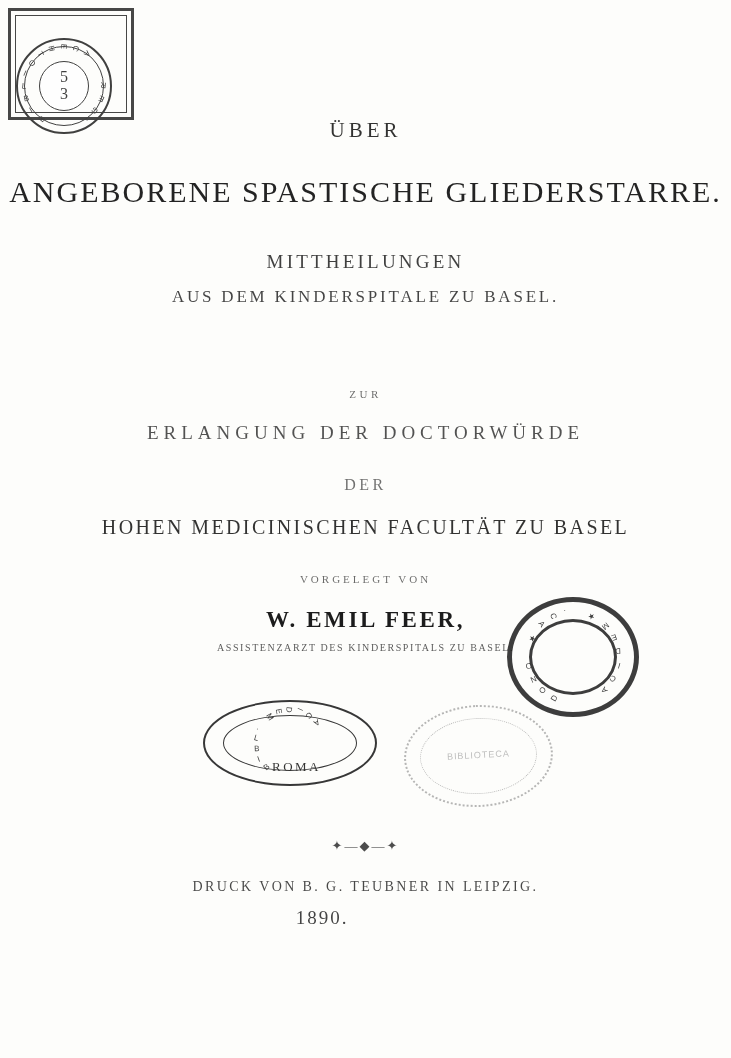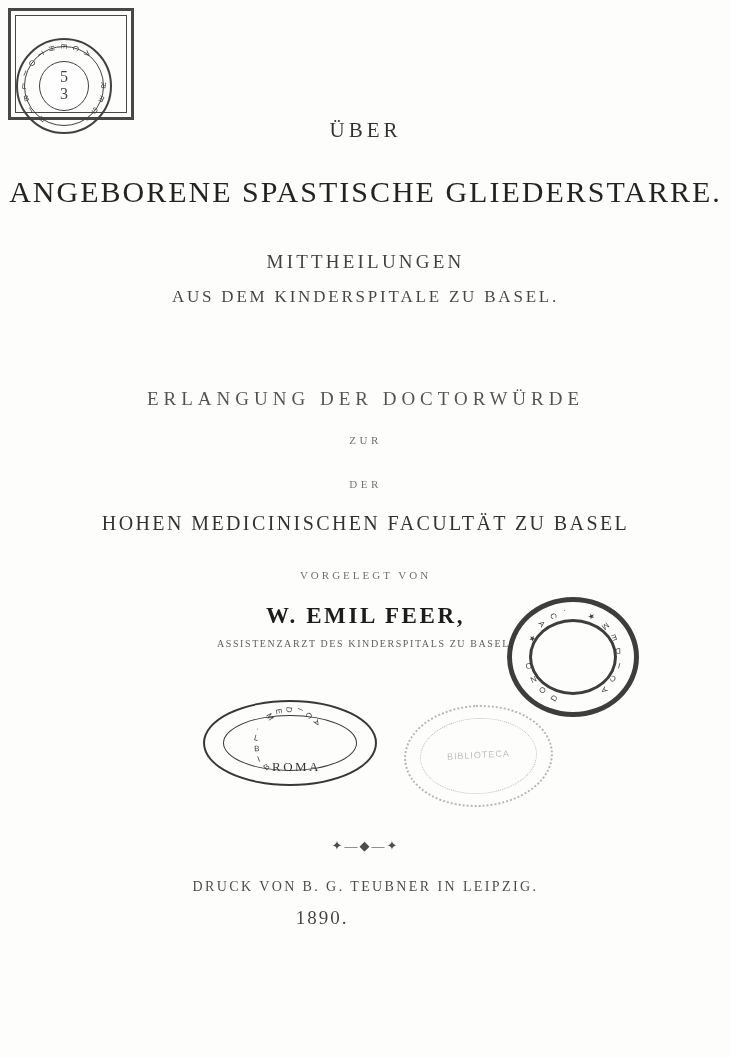--- a/index.html
+++ b/index.html
@@ -96,21 +96,21 @@
 
   .erlangung {
     font-size: 19px;
     letter-spacing: 5px;
     text-transform: uppercase;
     opacity: 0.72;
     margin-bottom: 24px;
   }
 
   .der {
-    font-size: 11px;
+    font-size: 16px;
     letter-spacing: 3.5px;
     text-transform: uppercase;
     opacity: 0.60;
     margin-bottom: 22px;
     margin-top: 32px;
   }
 
   .facultaet {
     font-size: 20px;
     letter-spacing: 2.4px;
@@ -368,22 +368,22 @@
   </div>
 
   <div class="title-block">
     <span class="line uber">Über</span>
     <span class="line main-title">Angeborene spastische Gliederstarre.</span>
     <span class="line sub1">Mittheilungen</span>
     <span class="line sub2">aus dem Kinderspitale zu Basel.</span>
   </div>
 
   <div class="diss">
+    <div class="line zur">zur</div>
     <div class="line erlangung">Erlangung der Doctorwürde</div>
-    <div class="line zur">zur</div>
     <div class="line der">der</div>
     <div class="line facultaet">hohen medicinischen Facultät zu Basel</div>
     <div class="line vorgelegt">vorgelegt von</div>
     <div class="line author">W. Emil Feer,</div>
     <div class="line author-role">Assistenzarzt des Kinderspitals zu Basel.</div>
   </div>
 
   <div class="stamp stamp-dono">
     <div class="inner"></div>
     <div class="circ-text">

